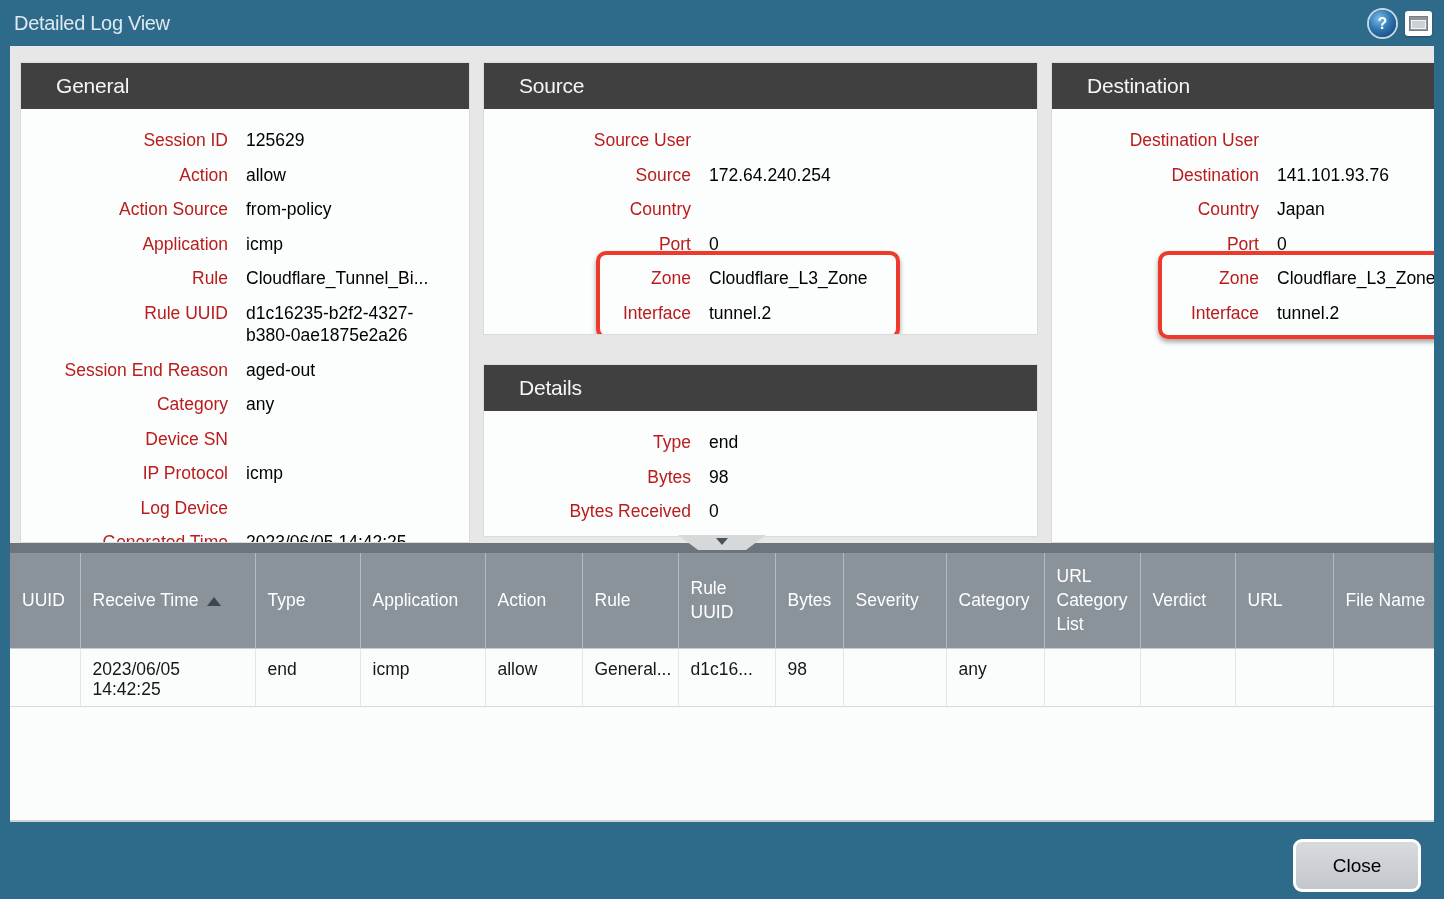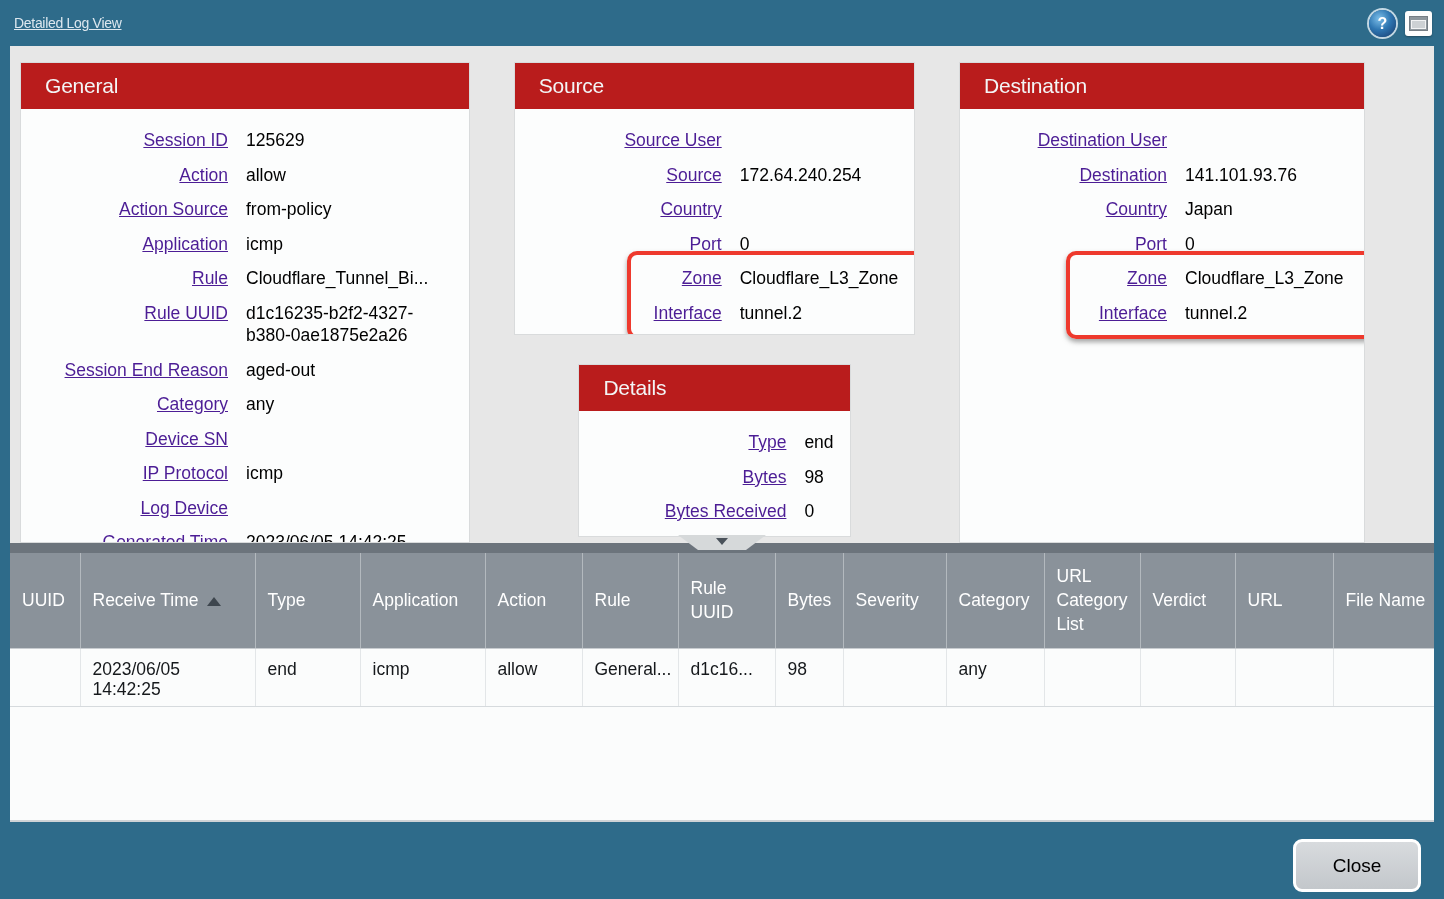--- a/index.html
+++ b/index.html
@@ -8,21 +8,21 @@
     background:#2e6b8a;
     font-family:"Liberation Sans", sans-serif;
     -webkit-font-smoothing:antialiased;
   }
   
   .titlebar {
     position:absolute; top:0; left:0; right:0; height:46px;
     display:flex; align-items:center; justify-content:space-between;
     padding:0 12px; box-sizing:border-box; color:#dde8ef;
   }
-  .titlebar .title { font-size:14px; letter-spacing:-0.3px; padding-left:2px;text-decoration:underline; }
+  .titlebar .title { font-size:20px; letter-spacing:-0.3px; padding-left:2px; }
   .tb-icons { display:flex; align-items:center; gap:9px; }
   .help-btn {
     width:27px; height:27px; border-radius:50%;
     background:radial-gradient(circle at 38% 32%, #7dbfe9 0%, #2f77b2 45%, #16386b 100%);
     box-shadow:0 0 0 2px rgba(222,236,245,.85), 0 1px 2px rgba(0,0,0,.35);
     color:#fff; font-weight:bold; font-size:16px; line-height:27px; text-align:center;
     cursor:pointer;
   }
   .win-btn {
     width:27px; height:25px; background:#fdfdfd; border-radius:3px;
@@ -36,32 +36,32 @@
   .win-btn .win-inner {
     margin-top:3px; width:13px; height:7px; background:#cdd1d4; border:1px solid #f2f3f4;
   }
   
   .content {
     position:absolute; top:46px; left:10px; right:10px; height:497px;
     background:#e7e7e7; box-sizing:border-box;
     display:flex; gap:13px; padding:16px 0 0 10px; overflow:hidden;
   }
   .col { flex:none; display:flex; flex-direction:column; }
-  .col1 { width:450px; } .col2 { width:463px;align-items:center; } .col3 { width:406px; }
+  .col1 { width:450px; } .col2 { width:555px; } .col3 { width:406px; }
   .panel {
     background:#fcfdfd; border:1px solid #d9dbdc; box-sizing:border-box;
     overflow:hidden; flex:none;
   }
   .panel-header {
-    height:46px; background:#b91c1c; color:#f3f5f6; font-size:21px;
-    line-height:46px; padding-left:24px; letter-spacing:-0.2px;
+    height:46px; background:#404040; color:#f3f5f6; font-size:21px;
+    line-height:46px; padding-left:35px; letter-spacing:-0.2px;
   }
   .panel-body { position:relative; padding-top:14px; }
   .frow { display:flex; padding:6px 0; line-height:22.5px; font-size:17.5px; }
-  .flabel { width:207px; flex:none; text-align:right; color:#4c1d95;text-decoration:underline; }
+  .flabel { width:207px; flex:none; text-align:right; color:#b91c1c; }
   .fvalue { flex:1; margin-left:18px; padding-right:16px; color:#000000; word-wrap:break-word; }
   #panel-general { height:481px; }
   #panel-source  { height:273px; }
   #panel-details { height:173px; margin-top:29px; }
   #panel-destination { height:481px; }
   .red-box {
     position:absolute; border:4px solid #ee392d; border-radius:10px;
     box-shadow:0 3px 5px rgba(90,90,90,.55);
     pointer-events:none;
   }

